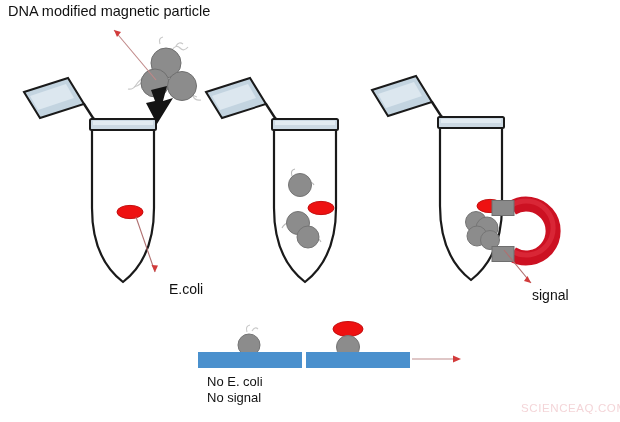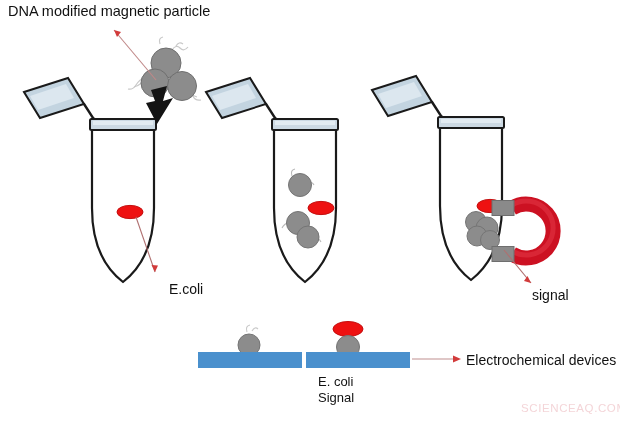--- a/index.html
+++ b/index.html
@@ -212,23 +212,22 @@
       <path d="M461,359 L453,355.5 L453,362.5 Z" fill="#d23b3b"></path>
     </g>
   </svg>
 
   <div class="lbl" id="title">DNA modified magnetic particle</div>
 
   <div class="lbl" id="ecoli-label">E.coli</div>
 
   <div class="lbl" id="magnet-label">signal</div>
 
-  <div class="lbl" id="ed-label">Electrochemical devices</div>
-
-
-  <div class="cap-lbl" id="yes-ecoli">
-    <div>E. coli</div>
-    <div>Signal</div>
+
+  <div class="cap-lbl" id="no-ecoli">
+    <div>No E. coli</div>
+    <div>No signal</div>
   </div>
 
+
   <div id="watermark">SCIENCEAQ.COM</div>
 
 </div>
 
 </body></html>

